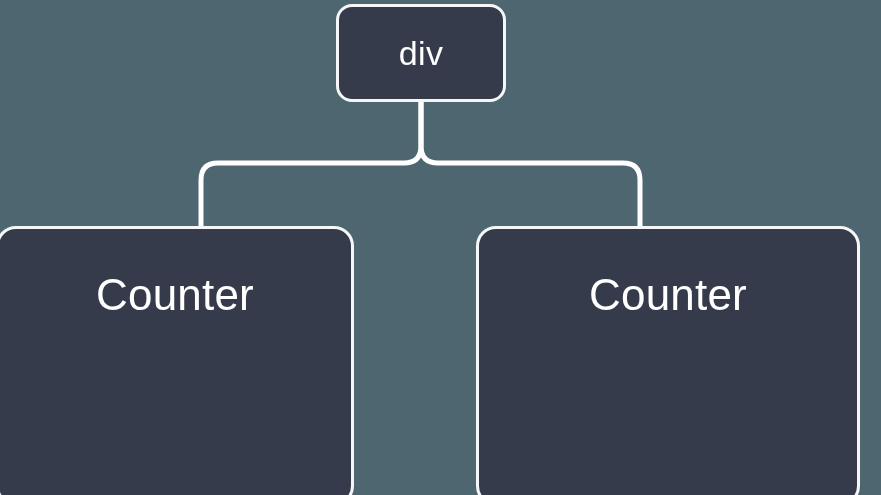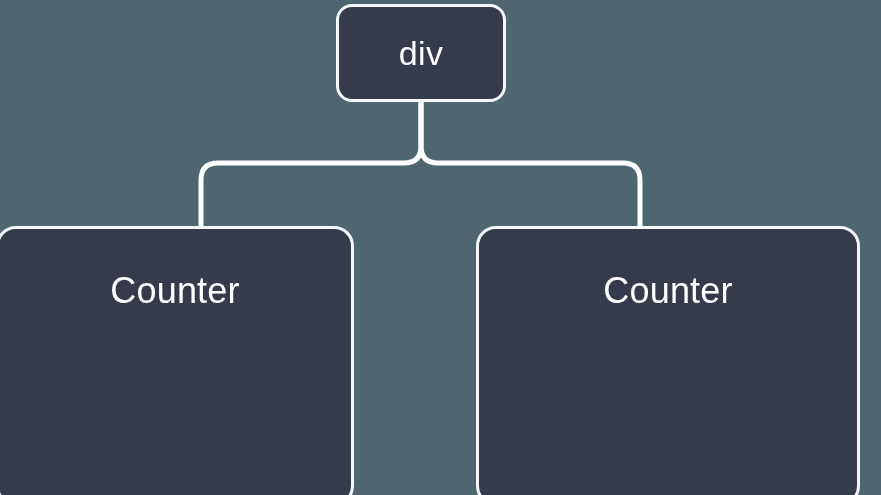--- a/index.html
+++ b/index.html
@@ -68,21 +68,21 @@
     left: 476px;
     width: 384px;
   }
   .node-title {
     position: absolute;
     left: 0;
     right: 0;
     top: 44px;
     text-align: center;
     color: #ffffff;
-    font-size: 36px;
+    font-size: 44px;
     font-weight: 300;
     letter-spacing: 0.2px;
     line-height: 1;
   }
 </style>
 </head>
 <body>
 
 <div id="stage">
 

